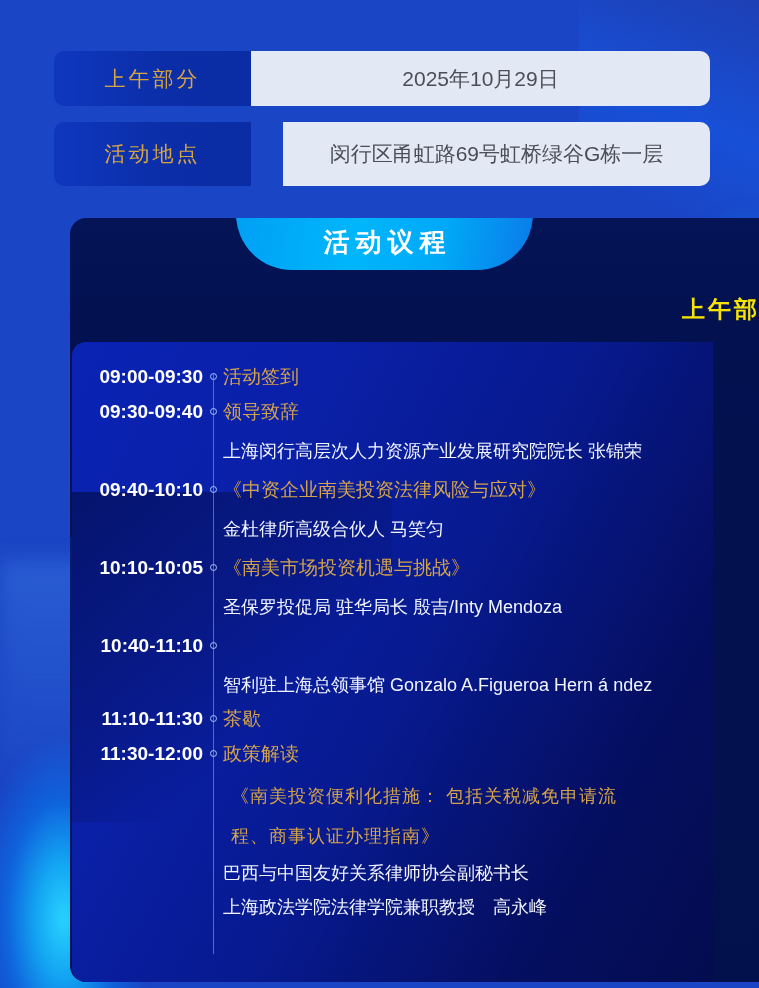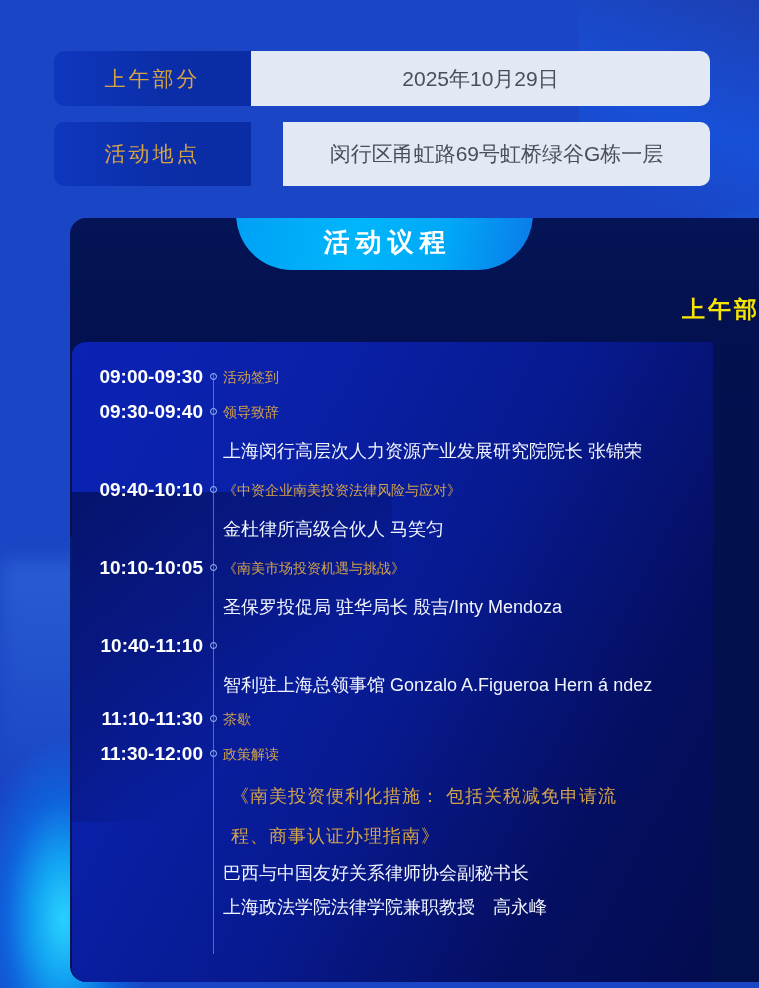--- a/index.html
+++ b/index.html
@@ -188,21 +188,21 @@
   .entry-dot i {
     display: block;
     width: 7px; height: 7px;
     border-radius: 50%;
     border: 1.4px solid #a8c6f5;
     background: transparent;
   }
   .entry-title {
     flex: 1;
     color: #d3a24a;
-    font-size: 14px;
+    font-size: 19px;
     line-height: 26px;
     padding-right: 16px;
   }
   .entry-detail {
     color: #f2f5ff;
     font-size: 18px;
     line-height: 34px;
     margin-left: 151px;
     padding-right: 9px;
   }

